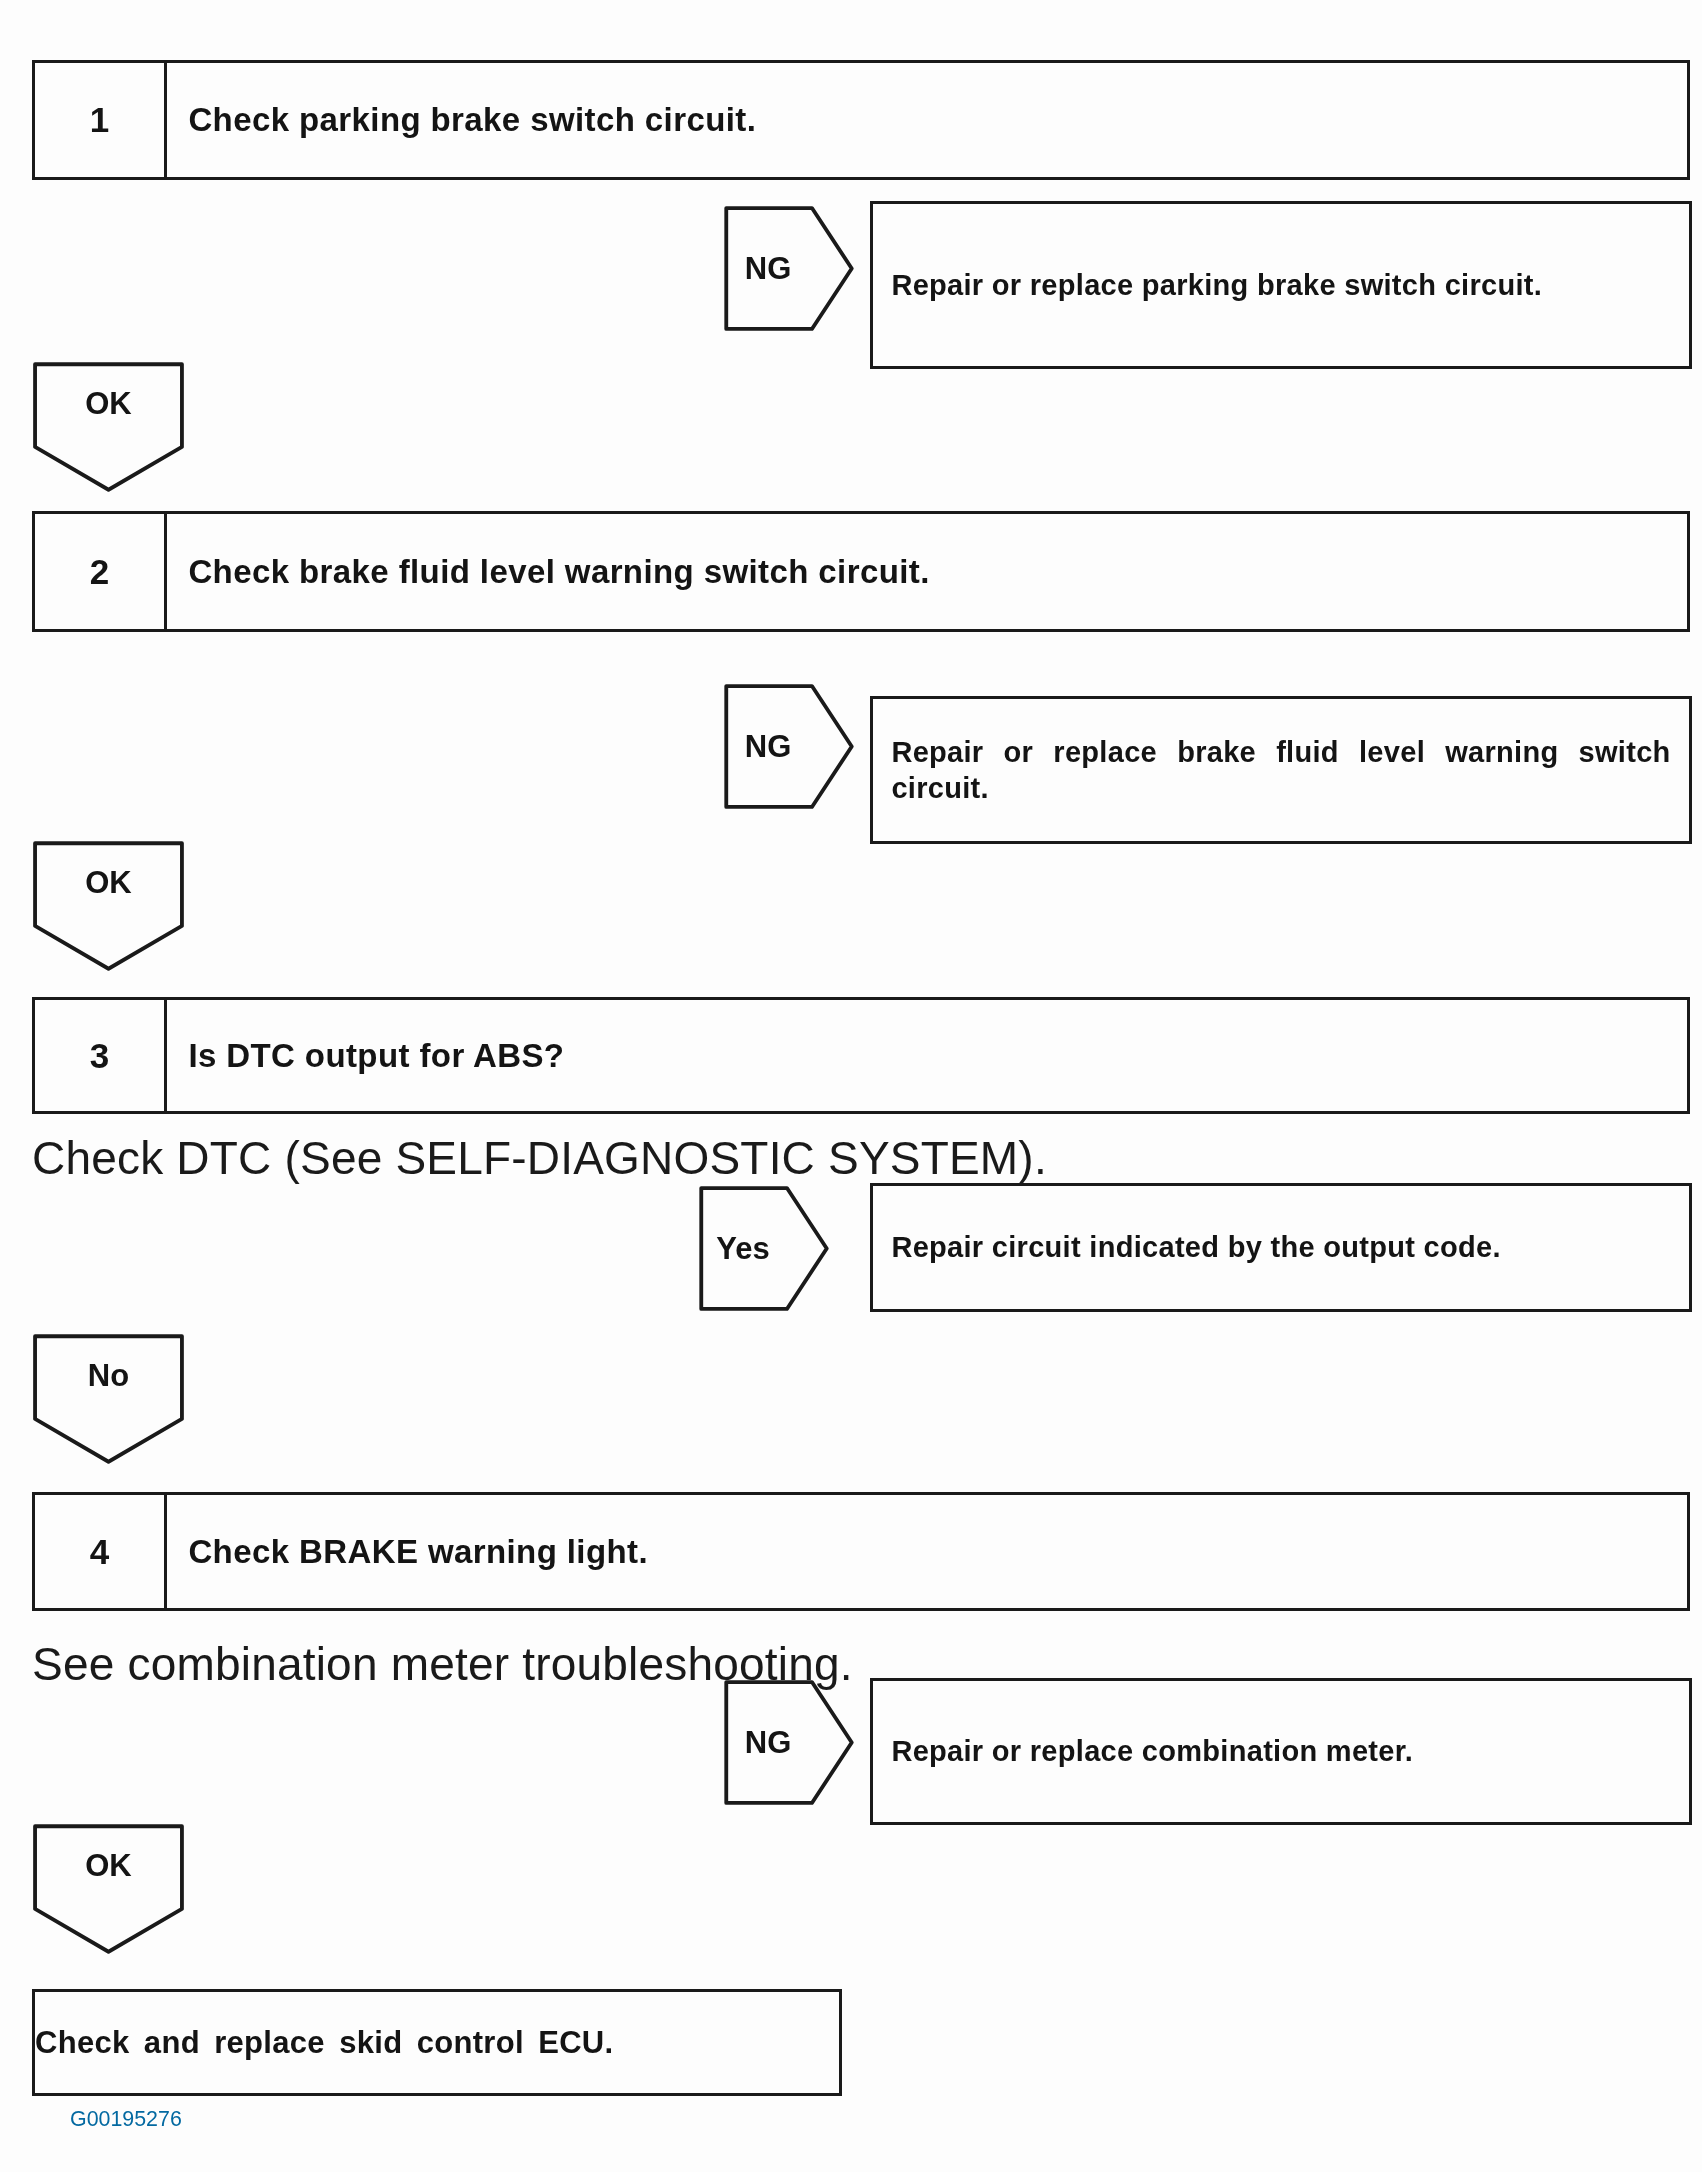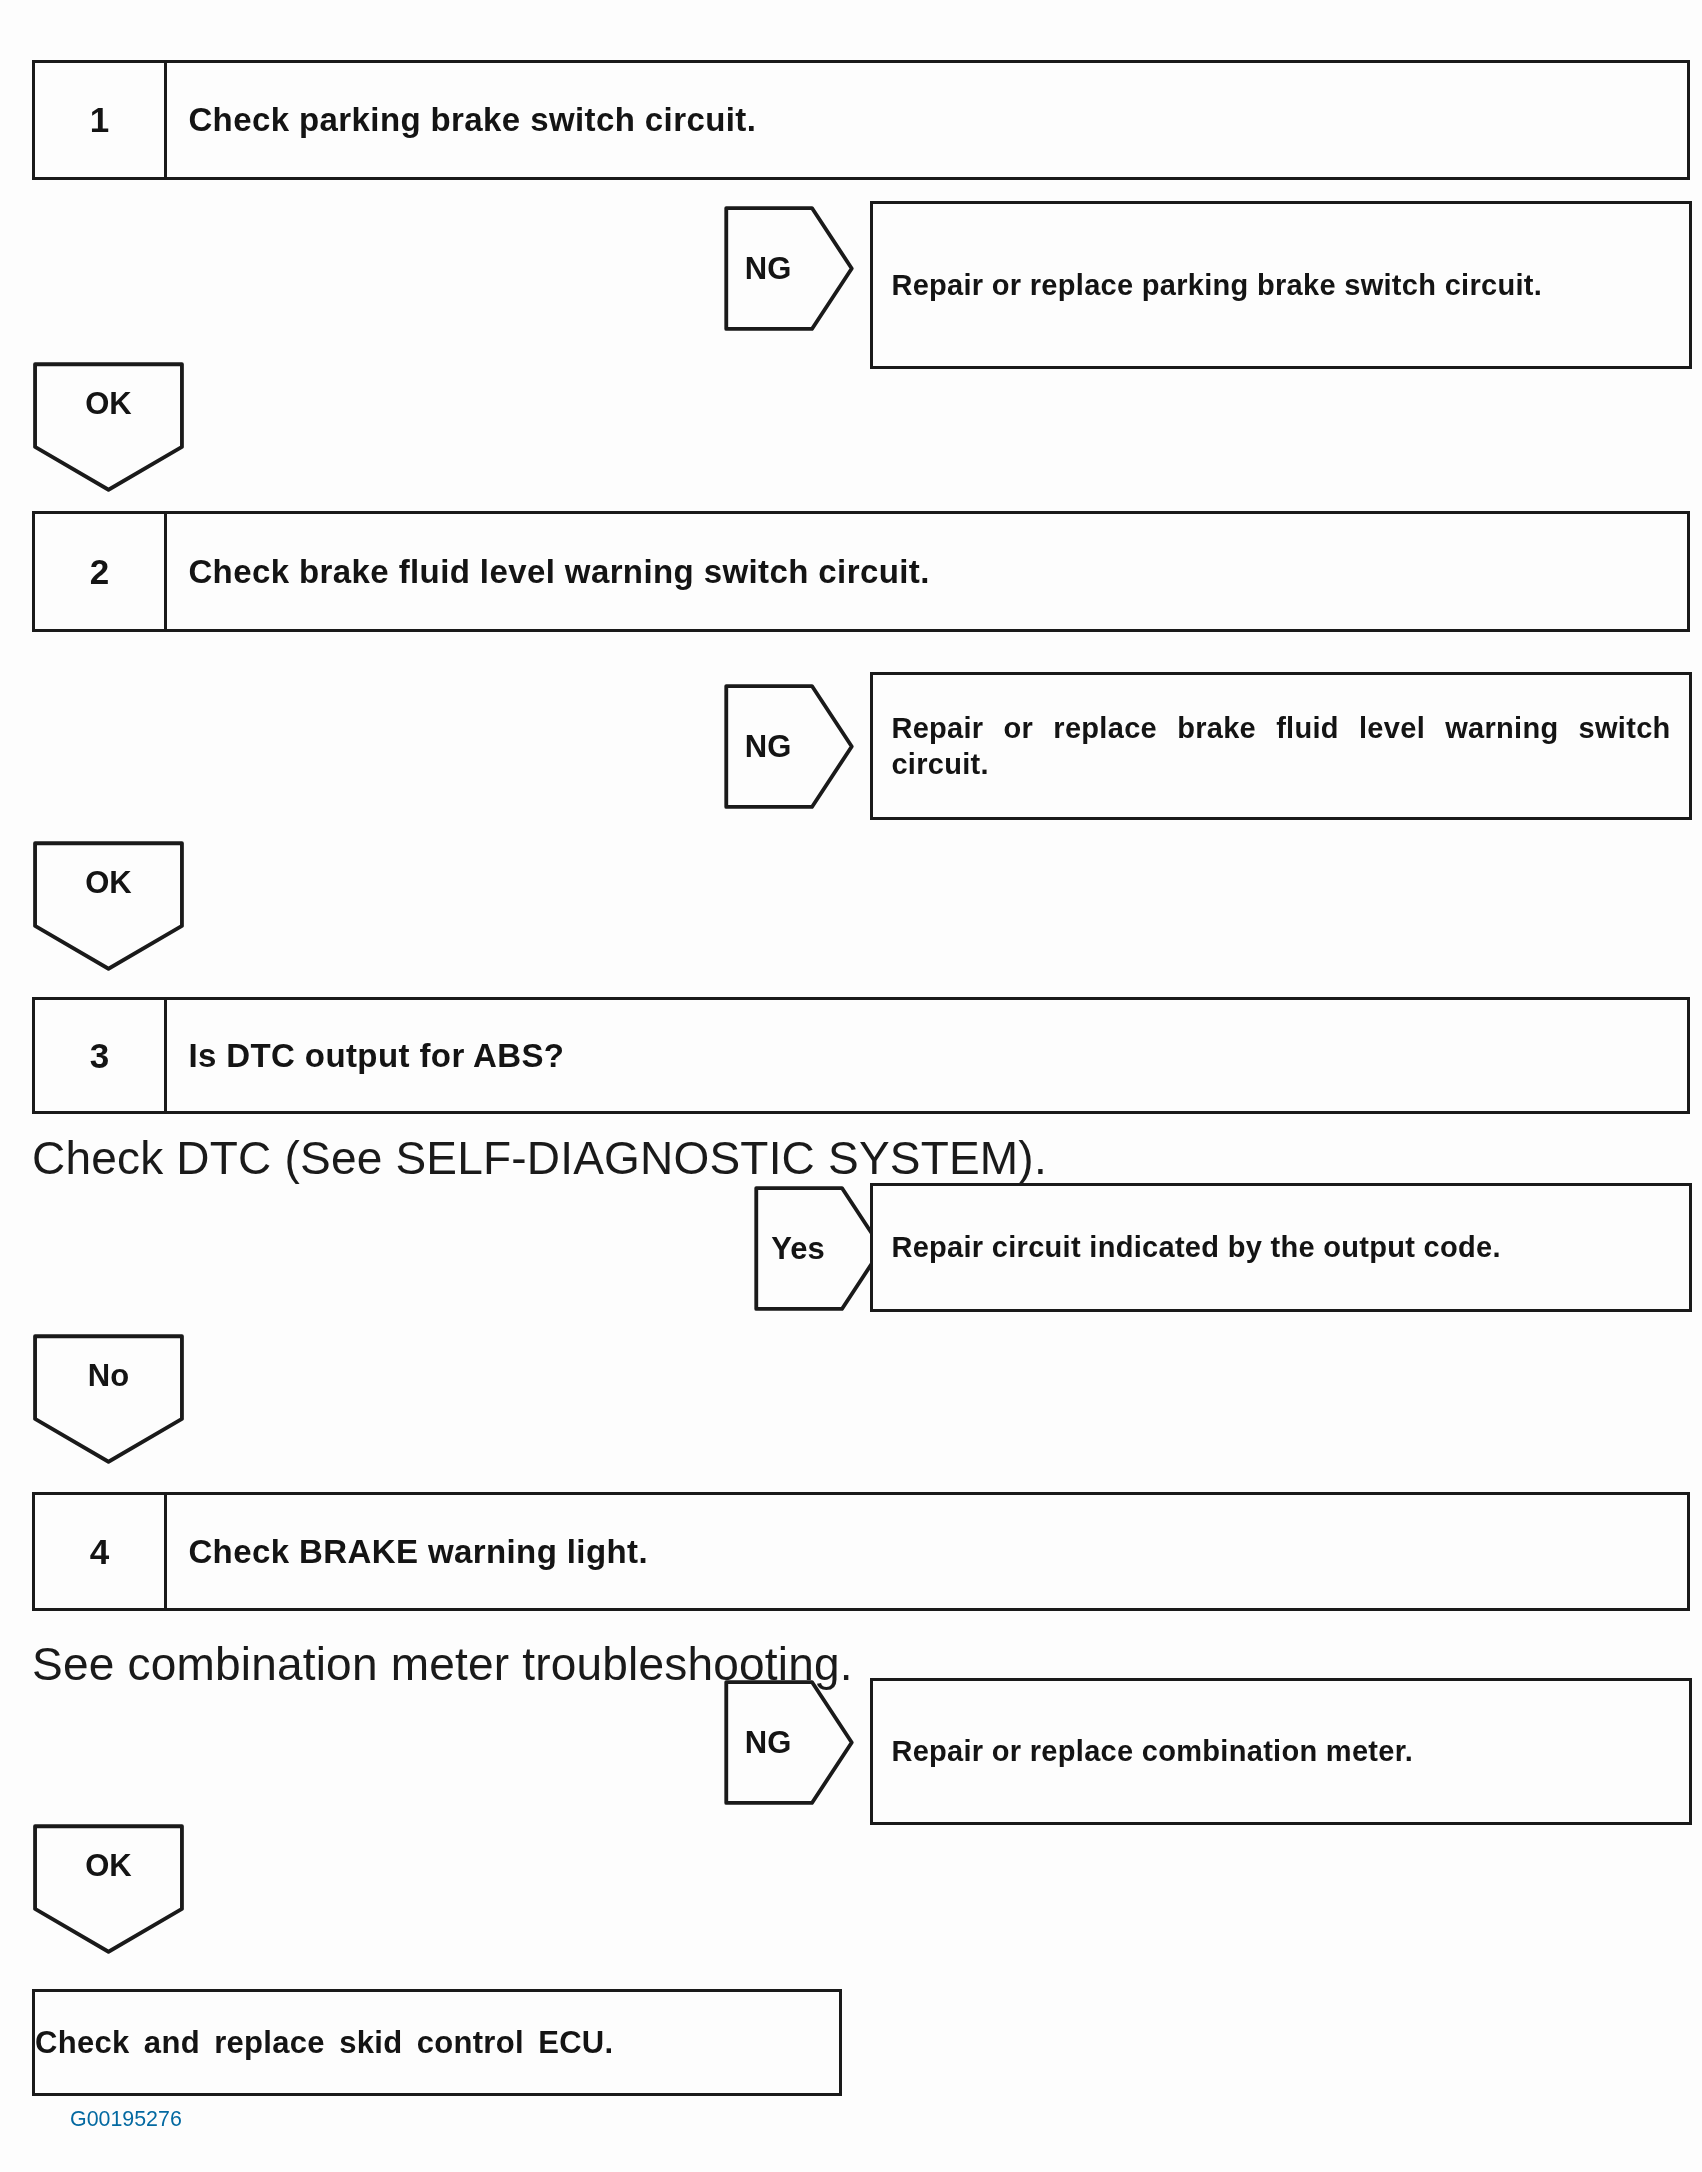--- a/index.html
+++ b/index.html
@@ -85,39 +85,39 @@
     <div class="num-cell">2</div>
     <div class="step-title">Check brake fluid level warning switch circuit.</div>
   </div>
 
   <div class="badge pent-right" style="left:723px;top:683px;">
     <svg width="132" height="127" viewBox="0 0 172 166">
       <polygon points="4,4 116,4 168,83 116,162 4,162" fill="#fdfdfd" stroke="#1a1a1a" stroke-width="5" stroke-linejoin="round"></polygon>
     </svg>
     <div class="lbl">NG</div>
   </div>
-  <div class="result-box" style="top:672px;height:148px;">
+  <div class="result-box" style="top:696px;height:148px;">
     <span>Repair or replace brake fluid level warning switch circuit.</span>
   </div>
 
   <div class="badge pent-down" style="left:32px;top:840px;">
     <svg width="153" height="132" viewBox="0 0 200 172">
       <polygon points="4,4 196,4 196,112 100,168 4,112" fill="#fdfdfd" stroke="#1a1a1a" stroke-width="5" stroke-linejoin="round"></polygon>
     </svg>
     <div class="lbl">OK</div>
   </div>
 
   <div class="step-box" style="top:997px;height:117px;">
     <div class="num-cell">3</div>
     <div class="step-title">Is DTC output for ABS?</div>
   </div>
 
   <div class="note" style="top:1131px;">Check DTC (See SELF-DIAGNOSTIC SYSTEM).</div>
 
-  <div class="badge pent-right" style="left:753px;top:1185px;">
+  <div class="badge pent-right" style="left:698px;top:1185px;">
     <svg width="132" height="127" viewBox="0 0 172 166">
       <polygon points="4,4 116,4 168,83 116,162 4,162" fill="#fdfdfd" stroke="#1a1a1a" stroke-width="5" stroke-linejoin="round"></polygon>
     </svg>
     <div class="lbl">Yes</div>
   </div>
   <div class="result-box" style="top:1183px;height:129px;">
     <span>Repair circuit indicated by the output code.</span>
   </div>
 
   <div class="badge pent-down" style="left:32px;top:1333px;">

